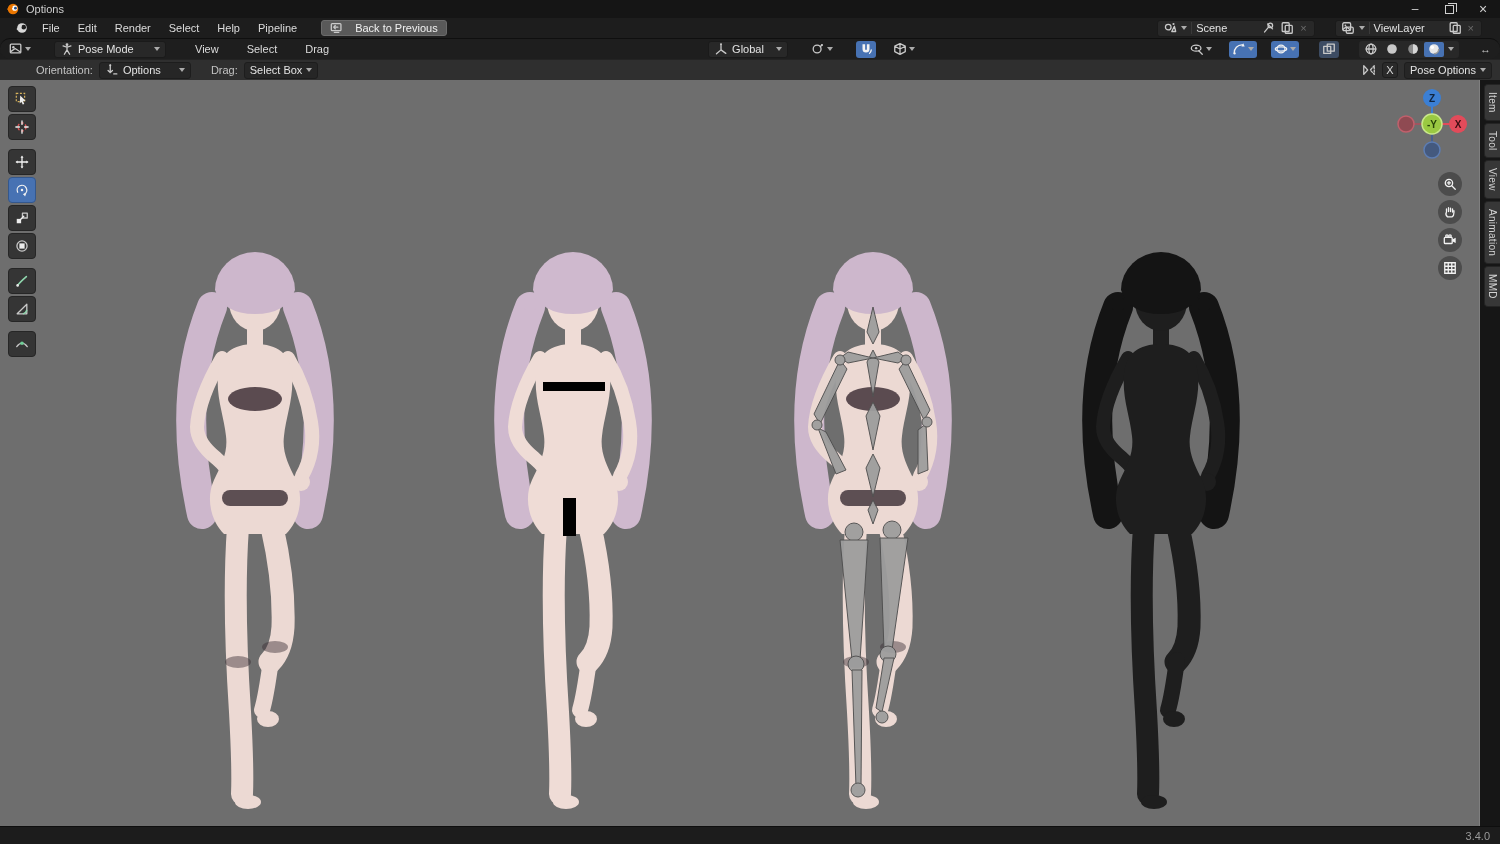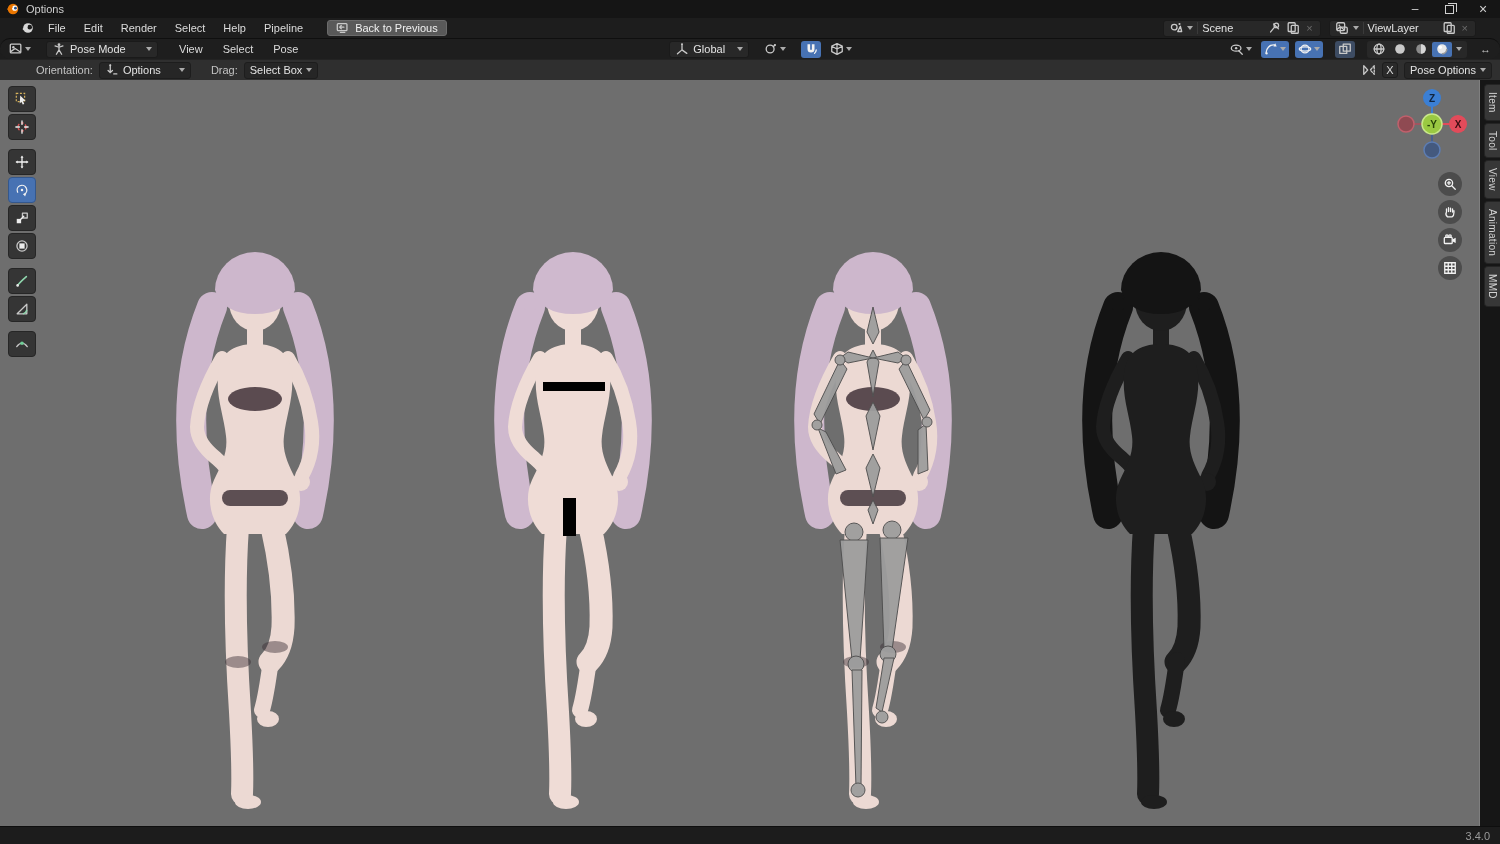--- a/index.html
+++ b/index.html
@@ -10,32 +10,32 @@
 
   
   #titlebar { top:0; height:18px; background:#151515; padding-left:6px; gap:6px; }
   #titlebar .title { color:#cfcfcf; font-size:11px; }
   .wincontrols { margin-left:auto; display:flex; height:100%; }
   .winbtn { width:34px; display:flex; align-items:center; justify-content:center; color:#cfcfcf; font-size:12px; cursor:default; }
   .restore-box { width:9px; height:9px; border:1px solid #cfcfcf; position:relative; }
   .restore-box::before { content:""; position:absolute; left:2px; top:-3px; width:8px; height:8px; border:1px solid #cfcfcf; border-left:none; border-bottom:none; }
 
   
-  #menubar { top:18px; height:20px; background:#1d1d1d; padding:0 18px; gap:2px; }
+  #menubar { top:18px; height:20px; background:#1d1d1d; padding:0 12px; gap:2px; }
   .menu-item { padding:2px 8px; border-radius:3px; color:#dcdcdc; }
-  .btn-raised { display:inline-flex; align-items:center; gap:5px; background:#595959; border:1px solid #6b6b6b;
+  .btn-raised { display:inline-flex; align-items:center; gap:11px; background:#595959; border:1px solid #6b6b6b;
                 border-radius:3px; height:16px; padding:0 8px; color:#f0f0f0; margin-left:14px; }
   .wgt { display:inline-flex; align-items:center; gap:4px; background:#282828; border:1px solid #1a1a1a;
          border-radius:3px; height:17px; padding:0 5px; color:#e3e3e3; white-space:nowrap; }
   .chev { width:0; height:0; border-left:3px solid transparent; border-right:3px solid transparent; border-top:4px solid #ababab; }
   .muted-x { color:#6c6c6c; font-size:11px; padding:0 2px; }
   .wgt .sep { width:1px; height:12px; background:#3a3a3a; }
 
   
-  #vpheader { top:38px; height:21px; background:#1e1e1e; border-top:1px solid #0f0f0f; padding:0 6px; gap:6px;border-radius:10px; }
+  #vpheader { top:38px; height:21px; background:#1e1e1e; border-top:1px solid #0f0f0f; padding:0 6px; gap:14px;border-radius:10px; }
   #vpheader .menu-item { padding:2px 7px; }
   .tglbtn { display:inline-flex; align-items:center; justify-content:center; gap:2px; height:17px; padding:0 3px; border-radius:3px; }
   .tglbtn.on { background:#4772b3; }
   .tglbtn.on-soft { background:#3d4c63; }
   .pillgroup { display:inline-flex; align-items:center; background:#282828; border-radius:3px; height:17px; padding:0 2px; gap:1px; }
   .shadebtn { width:20px; height:15px; display:flex; align-items:center; justify-content:center; border-radius:2px; }
   .shadebtn.on { background:#4772b3; }
 
   
   #toolsettings { top:59px; height:21px; background:#2f2f2f; border-top:1px solid #232323; padding:0 8px 0 36px; gap:6px; }
@@ -192,21 +192,21 @@
 
   <span class="btn-raised">
     <svg class="mi" viewBox="0 0 16 16">
       <rect x="1.5" y="3" width="11" height="8" rx="1" class="ic-stroke"></rect>
       <path d="M9,7 H4.5 M6,5.2 L4.2,7 L6,8.8" class="ic-stroke"></path>
       <path d="M5,13 h5" class="ic-stroke"></path>
     </svg>
     <span>Back to Previous</span>
   </span>
 
-  <div style="margin-left:auto; display:flex; gap:8px; padding-right:6px;">
+  <div style="margin-left:auto; display:flex; gap:20px; padding-right:6px;">
     <span class="wgt">
       <svg class="mi" viewBox="0 0 16 16">
         <circle cx="6" cy="7" r="3.2" class="ic-stroke"></circle>
         <path d="M10,12 L13,6 L14.5,12 Z" class="ic-stroke"></path>
         <circle cx="12" cy="3.5" r="1.2" class="ic-fill"></circle>
       </svg>
       <span class="chev"></span>
       <span class="sep"></span>
       <span style="min-width:62px">Scene</span>
       <svg class="mi" viewBox="0 0 16 16">
@@ -253,21 +253,21 @@
     <svg class="mi" viewBox="0 0 16 16">
       <circle cx="8" cy="3" r="1.6" class="ic-fill"></circle>
       <path d="M8,5 V9 M8,6 L3.5,4.5 M8,6 L12.5,4.5 M8,9 L5,14 M8,9 L11,14" class="ic-stroke"></path>
     </svg>
     <span style="min-width:72px">Pose Mode</span>
     <span class="chev"></span>
   </span>
 
   <span class="menu-item" style="margin-left:8px">View</span>
   <span class="menu-item">Select</span>
-  <span class="menu-item">Pose</span>
+  <span class="menu-item">Drag</span>
 
   <span class="wgt" style="margin-left:358px">
     <svg class="mi" viewBox="0 0 16 16">
       <path d="M8,9 V2.5 M8,9 L2.8,13.5 M8,9 L13.5,13" class="ic-stroke"></path>
       <circle cx="8" cy="2.5" r="1" class="ic-fill"></circle>
     </svg>
     <span style="min-width:40px">Global</span>
     <span class="chev"></span>
   </span>
 

